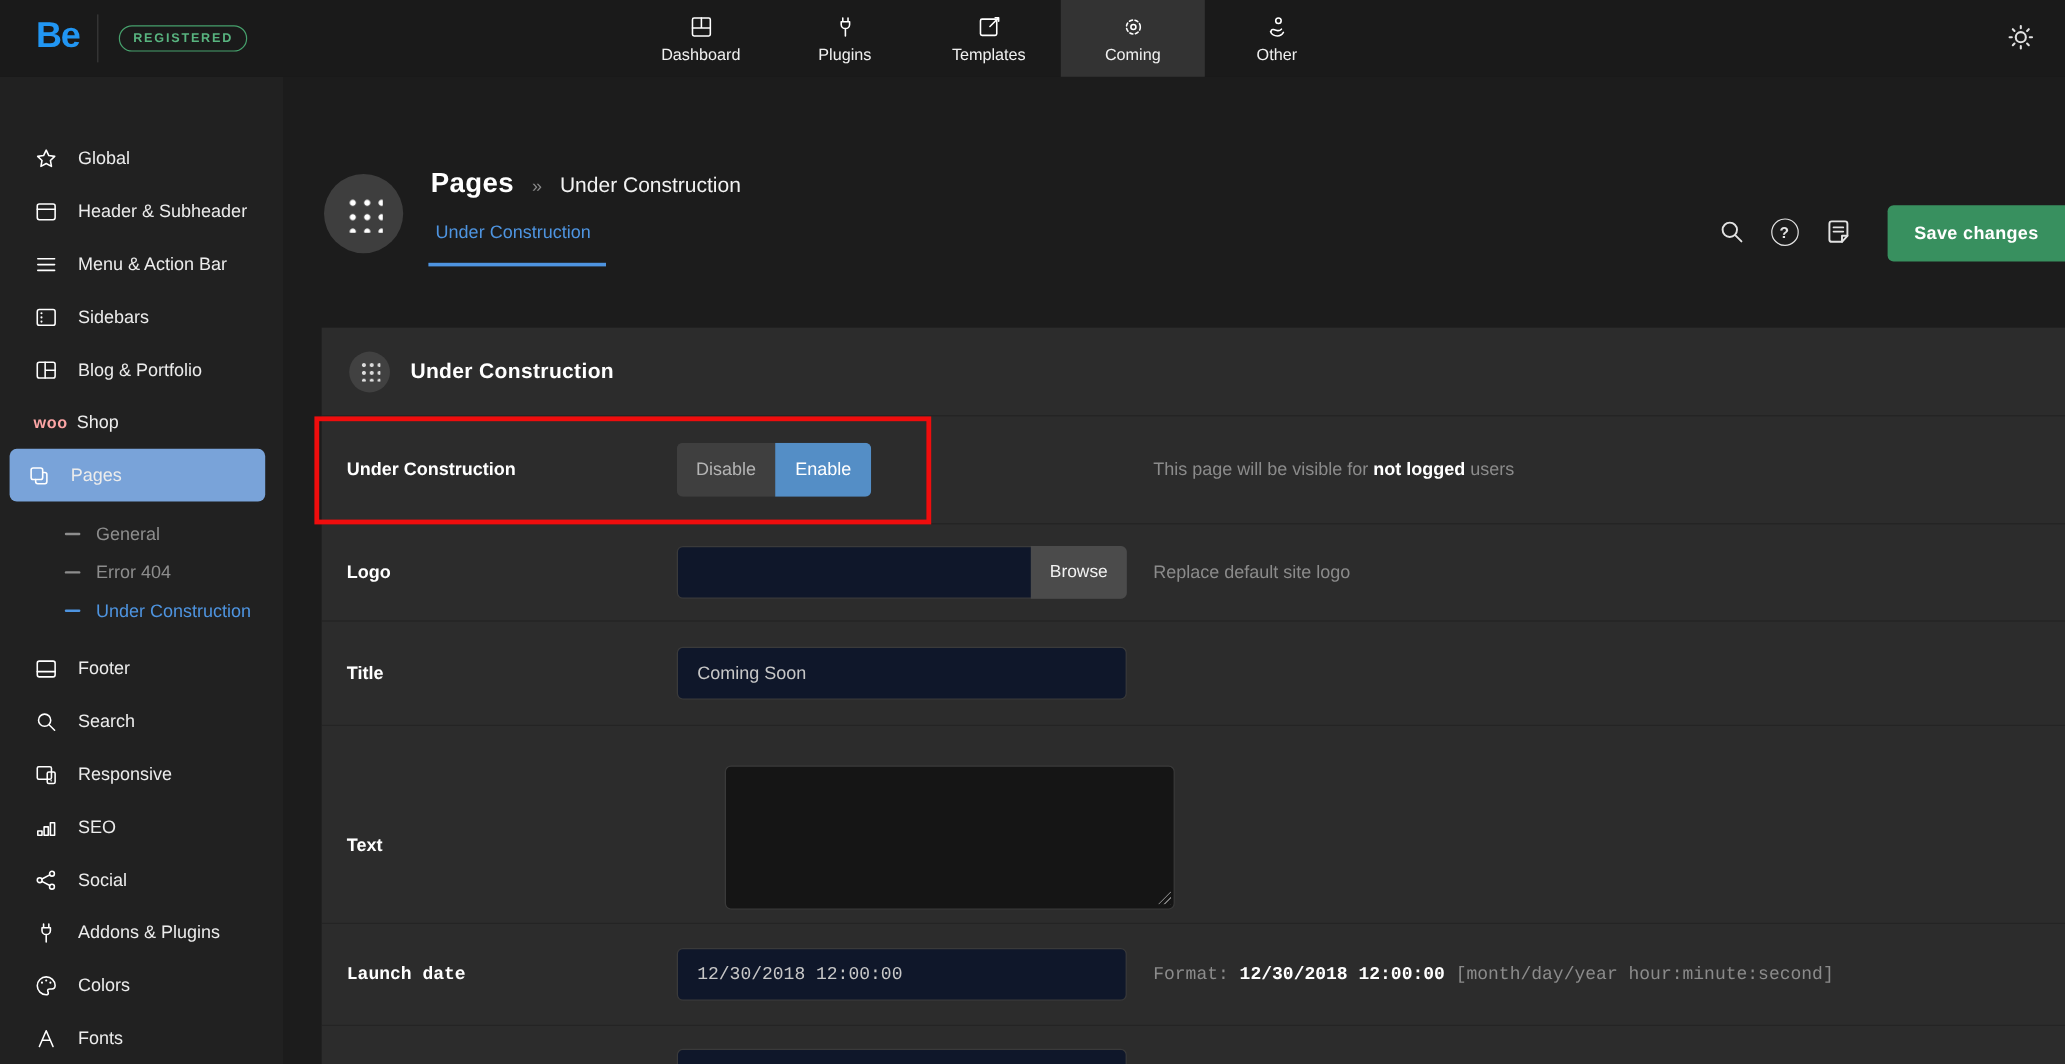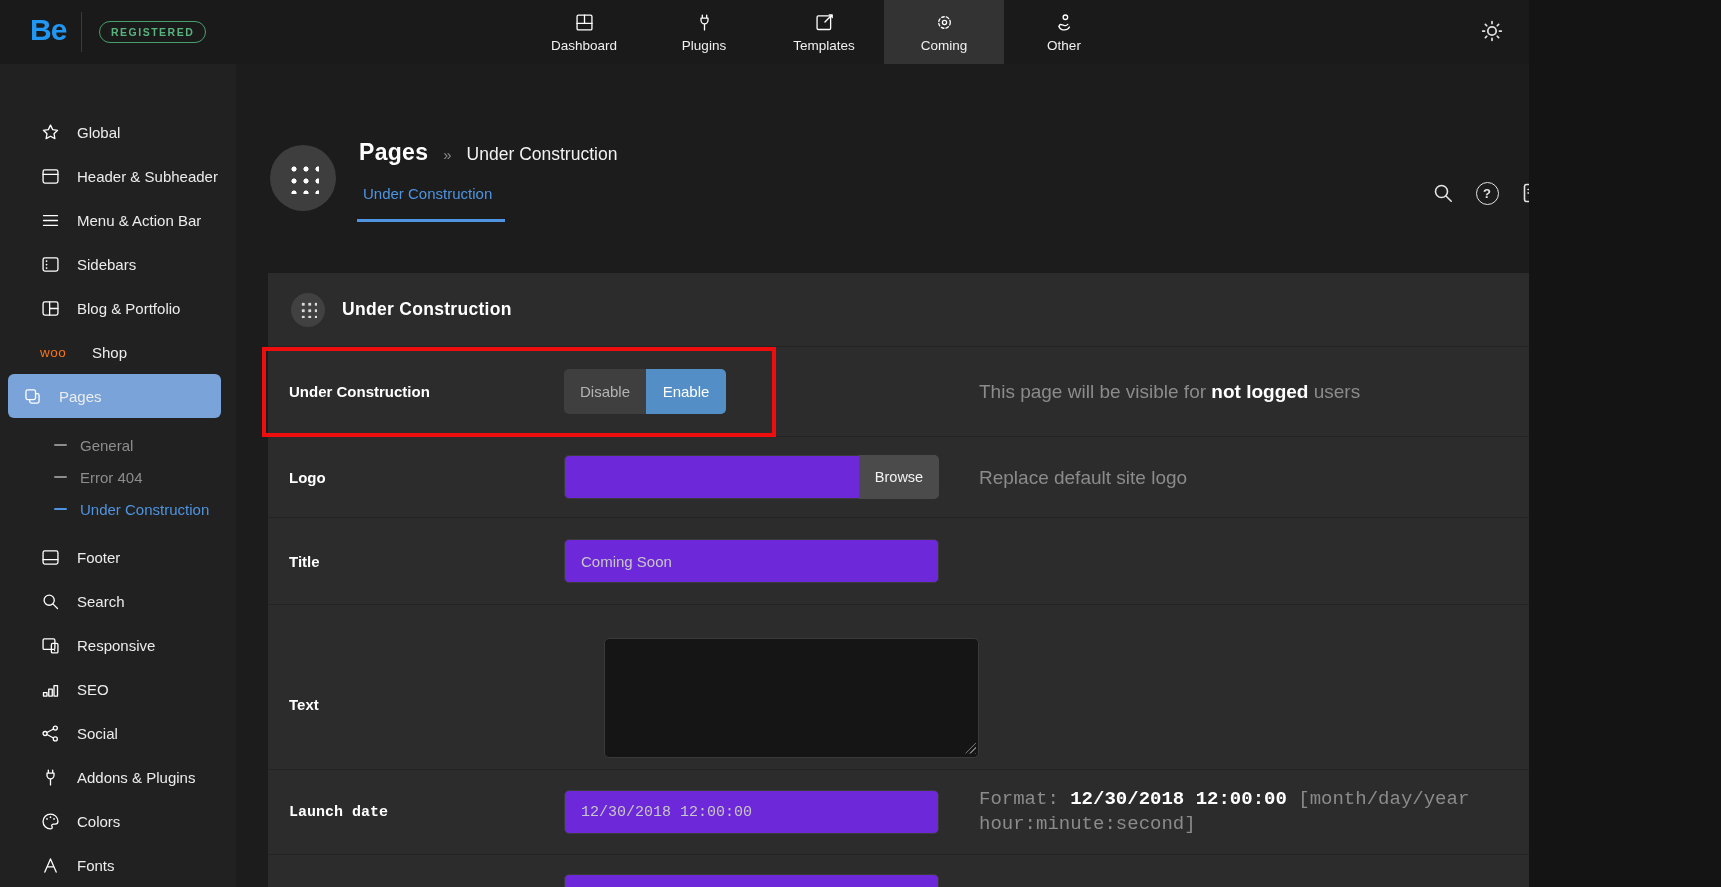--- a/index.html
+++ b/index.html
@@ -1,39 +1,39 @@
 <!DOCTYPE html>
 <html><head>
 <meta charset="utf-8">
 <style>
   * { margin:0; padding:0; box-sizing:border-box; }
   body { background:#141414; font-family:"Liberation Sans", sans-serif; }
-  .app { position:relative; width:1529px; height:887px; overflow:hidden; background:#1c1c1c; color:#fff; }
+  .app { position:relative; width:1721px; height:887px; overflow:hidden; background:#1c1c1c; color:#fff; }
 
   
   .topbar { position:absolute; left:0; top:0; right:0; height:64px; background:#1a1a1a; z-index:10; }
   .logo { position:absolute; left:30px; top:13px; font-size:30px; font-weight:bold; color:#2196f3; letter-spacing:-1px; }
   .logo-divider { position:absolute; left:81px; top:12px; width:1px; height:40px; background:#3b3b3b; }
   .badge { position:absolute; left:99px; top:21px; border:1px solid #46a06c; color:#58b37f; border-radius:12px;
            font-size:10.5px; font-weight:bold; letter-spacing:1.5px; padding:4px 11px; }
   .topnav { position:absolute; left:524px; top:0; height:64px; display:flex; }
   .topnav-item { width:120px; height:64px; display:flex; flex-direction:column; align-items:center; justify-content:center;
                  gap:5px; cursor:pointer; }
   .topnav-item.active { background:#333333; }
   .topnav-item svg { width:21px; height:21px; stroke:#fff; fill:none; stroke-width:1.5; stroke-linecap:round; stroke-linejoin:round; }
   .topnav-label { font-size:13.5px; color:#f0f0f0; }
   .sun-btn { position:absolute; right:23px; top:17px; width:28px; height:28px; cursor:pointer; }
   .sun-btn svg { width:28px; height:28px; stroke:#e0e0e0; fill:none; stroke-width:1.5; stroke-linecap:round; }
 
   
   .sidebar { position:absolute; left:0; top:64px; bottom:0; width:236px; background:#212121; padding-top:46px; }
-  .side-item { height:44px; display:flex; align-items:center; padding-left:40px; color:#ececec; font-size:15px; cursor:pointer; }
+  .side-item { height:44px; display:flex; align-items:center; padding-left:28px; color:#ececec; font-size:15px; cursor:pointer; }
   .side-item svg { width:21px; height:21px; margin-right:16px; flex:0 0 auto; stroke:#fff; fill:none; stroke-width:1.5;
                    stroke-linecap:round; stroke-linejoin:round; }
-  .side-item .woo { width:21px; margin-right:31px; font-weight:400; font-size:13.5px; letter-spacing:.5px; color:#f97316; }
+  .side-item .woo { width:21px; margin-right:15px; font-weight:700; font-size:13.5px; letter-spacing:.5px; color:#fca5a5; }
   .side-item.active { background:#79a3d9; margin:0 15px 0 8px; width:213px; border-radius:6px; padding-left:14px; }
   .side-sub { margin:11px 0 10px 0; }
   .sub-item { height:32px; display:flex; align-items:center; padding-left:54px; color:#8d8d8d; font-size:15px; cursor:pointer; }
   .sub-item .dash { width:13px; height:2px; background:currentColor; margin-right:13px; border-radius:1px; }
   .sub-item.active { color:#4e94e0; }
 
   
   .avatar { position:absolute; left:270px; top:145px; width:66px; height:66px; border-radius:50%; background:#3e3e3e;
             display:flex; align-items:center; justify-content:center; }
   .avatar-dots { width:31px; height:31px;
@@ -58,38 +58,38 @@
   .panel-header { height:73px; display:flex; align-items:center; padding-left:23px; }
   .panel-dots-circle { width:34px; height:34px; border-radius:50%; background:#414141; display:flex; align-items:center;
                        justify-content:center; }
   .panel-dots { width:17px; height:17px; background-image:radial-gradient(circle, #dcdcdc 1.4px, transparent 1.9px);
                 background-size:6.5px 6.5px; }
   .panel-title { margin-left:17px; font-size:17.5px; font-weight:bold; letter-spacing:.3px; }
 
   .opt-row { display:flex; align-items:center; border-top:1px solid #242424; padding-left:21px; }
   .opt-label { width:239px; font-size:15px; font-weight:bold; color:#fff; flex:0 0 auto; line-height:17px; }
   .opt-control { width:411px; flex:0 0 auto; display:flex; position:relative;padding-left:36px; }
-  .opt-hint { margin-left:40px; font-size:19px; color:#8b8b8b; line-height:25px; }
+  .opt-hint { margin-left:22px; font-size:15px; color:#8b8b8b; line-height:25px; }
   .opt-hint b { color:#fff; }
 
   .row-toggle { height:90px; }
   .row-logo { height:81px; }
   .row-title { height:87px; }
   .row-text { height:165px; align-items:center; padding-top:21px;gap:40px; }
   .row-text .opt-label { padding-top:13px; }
   .row-launch { height:85px;font-family:Liberation Mono, monospace; }
   .row-partial { height:60px; align-items:flex-start; padding-top:19px; }
 
   .toggle { display:flex; height:45px; border-radius:5px; overflow:hidden; }
   .toggle-off { width:82px; background:#3f3f3f; color:#b4b4b4; display:flex; align-items:center; justify-content:center;
                 font-size:15px; cursor:pointer; }
   .toggle-on { width:80px; background:#548ec6; color:#fff; display:flex; align-items:center; justify-content:center;
                font-size:15px; cursor:pointer; }
 
-  .text-input { width:411px; height:44px; background:#6d28d9; border:1px solid #3a3a3a; border-radius:5px; color:#c7c7c7;
+  .text-input { width:411px; height:44px; background:#0f172a; border:1px solid #3a3a3a; border-radius:5px; color:#c7c7c7;
                 font-size:15px; padding:0 16px; font-family:inherit; outline:none; }
   .upload-input { padding-right:92px; }
   .browse-btn { position:absolute; right:0; top:0; width:80px; height:44px; background:#4b4b4b; color:#f2f2f2; border:none;
                 border-radius:0 5px 5px 0; font-size:14.5px; font-family:inherit; cursor:pointer; }
   .text-area { width:411px; height:120px; background:#151515; border:1px solid #3a3a3a; border-radius:5px; color:#c7c7c7;
                font-size:15px; padding:10px 16px; font-family:inherit; outline:none; resize:none; }
   .resize-corner { position:absolute; right:3px; bottom:4px; width:11px; height:11px; pointer-events:none;
                background:repeating-linear-gradient(135deg, transparent 0 2.5px, #7a7a7a 2.5px 4px); 
                clip-path:polygon(100% 0, 100% 100%, 0 100%); }
 

